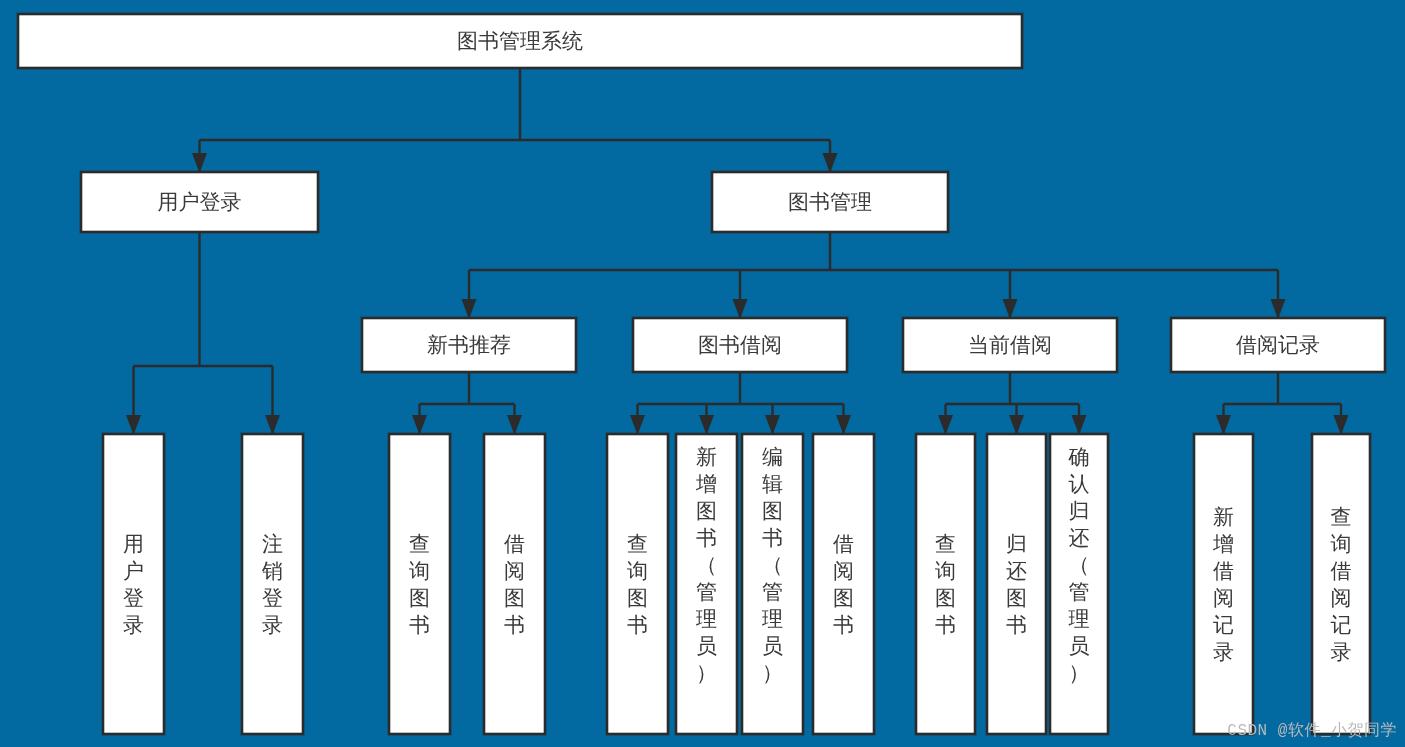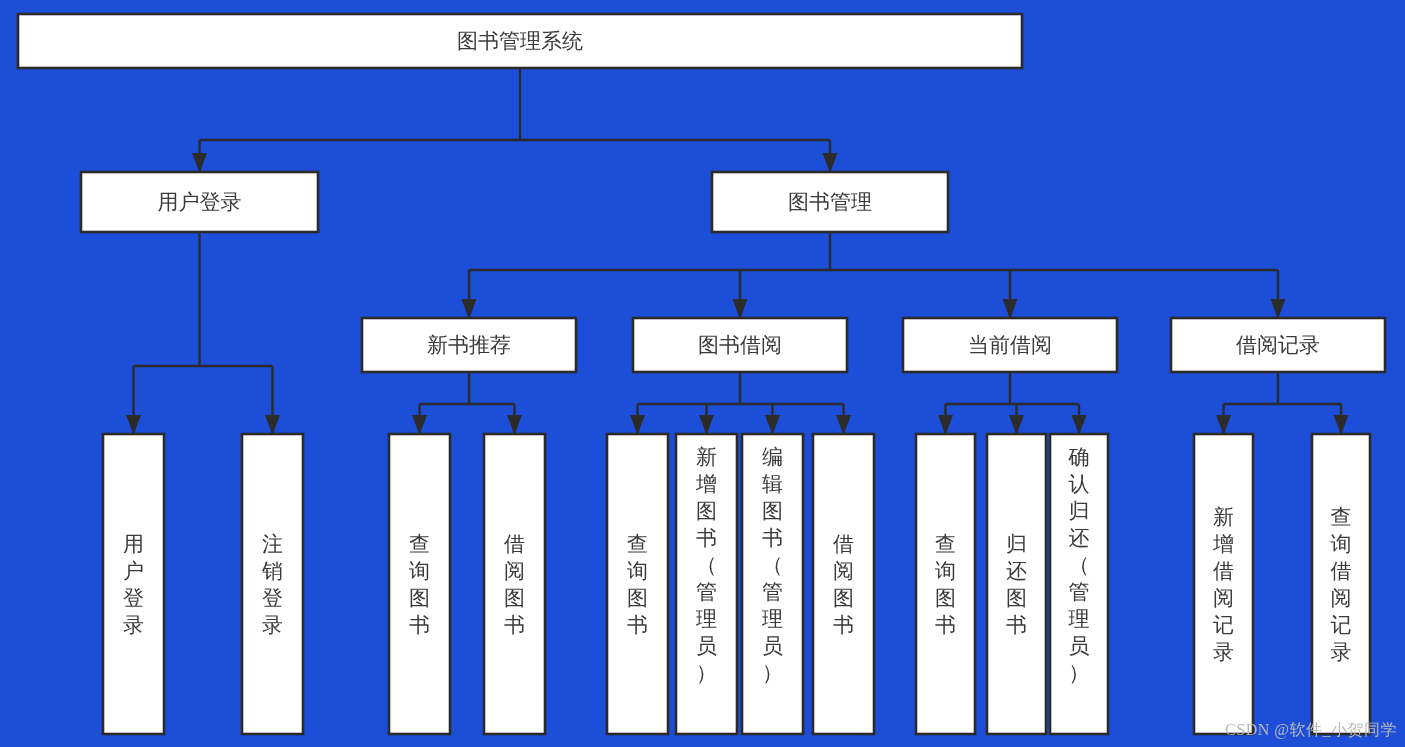--- a/index.html
+++ b/index.html
@@ -10,21 +10,21 @@
   body {
     width: 1405px;
     height: 747px;
     font-family: "Liberation Sans", "DejaVu Sans", sans-serif;
     overflow: hidden;
   }
   #diagram-root {
     position: relative;
     width: 1405px;
     height: 747px;
-    background: #1d4ed8;
+    background: #0369a1;
   }
   svg.diagram {
     position: absolute;
     top: 0;
     left: 0;
     width: 1405px;
     height: 747px;
   }
   .node-rect {
     fill: #ffffff;
@@ -53,21 +53,21 @@
     font-family: "Liberation Sans", "DejaVu Sans", sans-serif;
     font-size: 21px;
     text-anchor: middle;
   }
   .watermark {
     position: absolute;
     right: 8px;
     bottom: 6px;
     color: #b9b9b9;
     font-size: 16px;
-    font-family: Liberation Serif, serif;
+    font-family: Liberation Mono, monospace;
     letter-spacing: 0.5px;
     white-space: nowrap;
     pointer-events: none;
     text-align: center;
   }
 </style>
 </head>
 <body>
 
 <div id="diagram-root">

